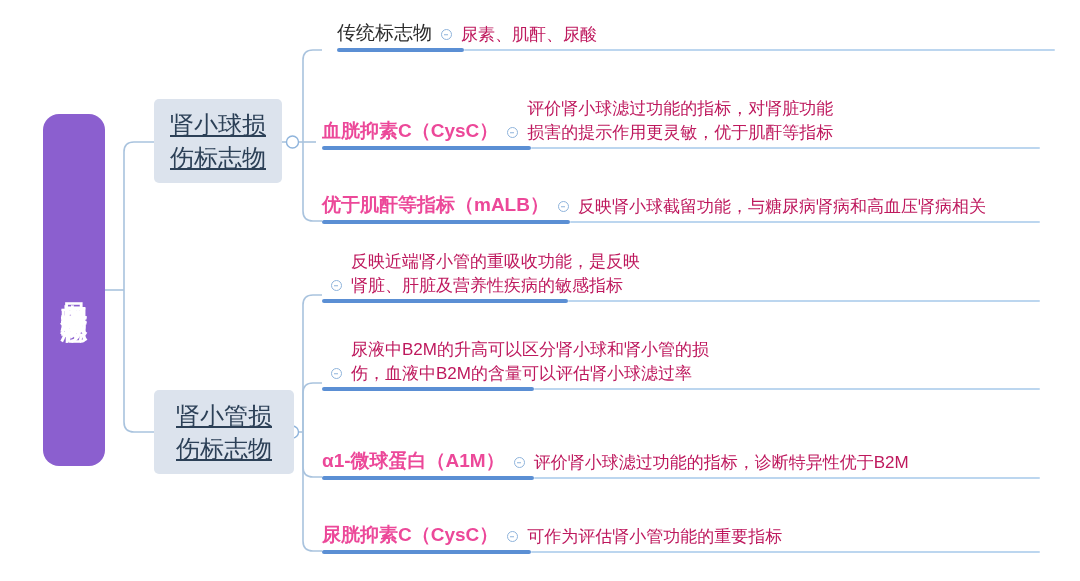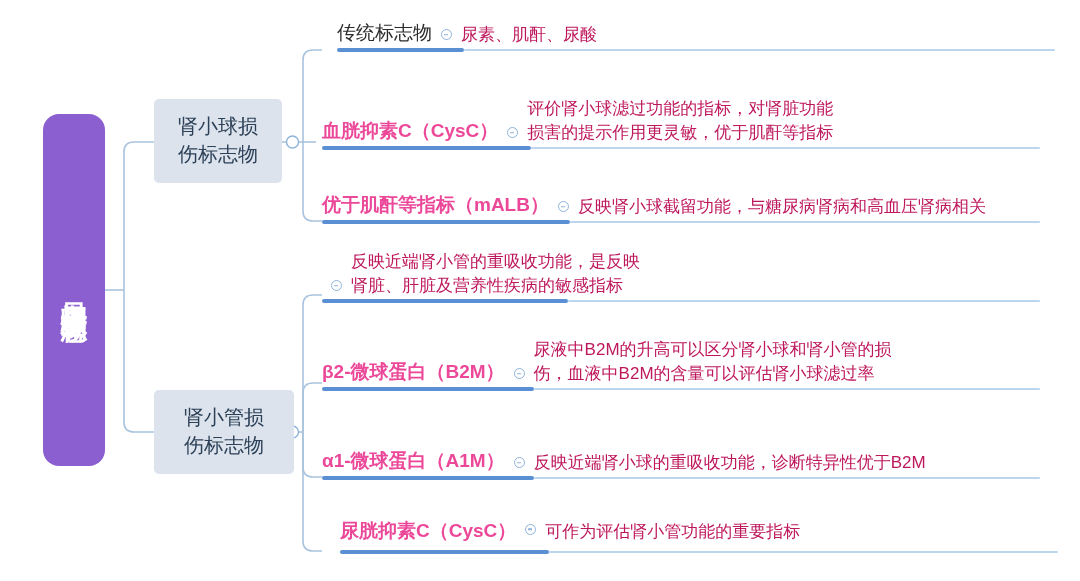--- a/index.html
+++ b/index.html
@@ -61,24 +61,25 @@
     background: #DCE3ED;
     border-radius: 5px;
     display: flex;
     align-items: center;
     justify-content: center;
     padding: 9px 13px;
     box-sizing: border-box;
   }
   .branch-label {
     color: #2C4057;
-    font-size: 20px;
+    font-size: 24px;
     line-height: 1.38;
     text-align: center;
     white-space: pre-line;
+    text-decoration: underline;
   }
   #branch-0 { left: 154px; top: 99px;  width: 128px; height: 84px; }
   #branch-1 { left: 154px; top: 390px; width: 140px; height: 84px; }
 
   
   .leaf {
     position: absolute;
     display: flex;
     align-items: flex-end;
   }
@@ -207,35 +208,34 @@
     <div class="leaf-underline strong" style="width:246px;"></div>
     <div class="leaf-underline faint" style="left:246px; width:472px;"></div>
     <span class="leaf-marker"></span>
     <span class="leaf-desc">反映近端肾小管的重吸收功能，是反映
 肾脏、肝脏及营养性疾病的敏感指标</span>
   </div>
 
   <div class="leaf" style="left:322px; top:333px; width:718px; height:58px;">
     <div class="leaf-underline strong" style="width:212px;"></div>
     <div class="leaf-underline faint" style="left:212px; width:506px;"></div>
-    <span class="leaf-title purple">β2-微球蛋白（B2M）</span>
     <span class="leaf-marker"></span>
     <span class="leaf-desc">尿液中B2M的升高可以区分肾小球和肾小管的损
 伤，血液中B2M的含量可以评估肾小球滤过率</span>
   </div>
 
   <div class="leaf" style="left:322px; top:442px; width:718px; height:38px;">
     <div class="leaf-underline strong" style="width:212px;"></div>
     <div class="leaf-underline faint" style="left:212px; width:506px;"></div>
     <span class="leaf-title purple">α1-微球蛋白（A1M）</span>
     <span class="leaf-marker"></span>
-    <span class="leaf-desc">反映近端肾小球的重吸收功能，诊断特异性优于B2M</span>
-  </div>
-
-  <div class="leaf" style="left:340px; top:516px; width:718px; height:38px;align-items:center;">
+    <span class="leaf-desc">评价肾小球滤过功能的指标，诊断特异性优于B2M</span>
+  </div>
+
+  <div class="leaf" style="left:322px; top:516px; width:718px; height:38px;">
     <div class="leaf-underline strong" style="width:209px;"></div>
     <div class="leaf-underline faint" style="left:209px; width:509px;"></div>
     <span class="leaf-title purple">尿胱抑素C（CysC）</span>
     <span class="leaf-marker"></span>
     <span class="leaf-desc">可作为评估肾小管功能的重要指标</span>
   </div>
 
 </div>
 
 </body></html>

